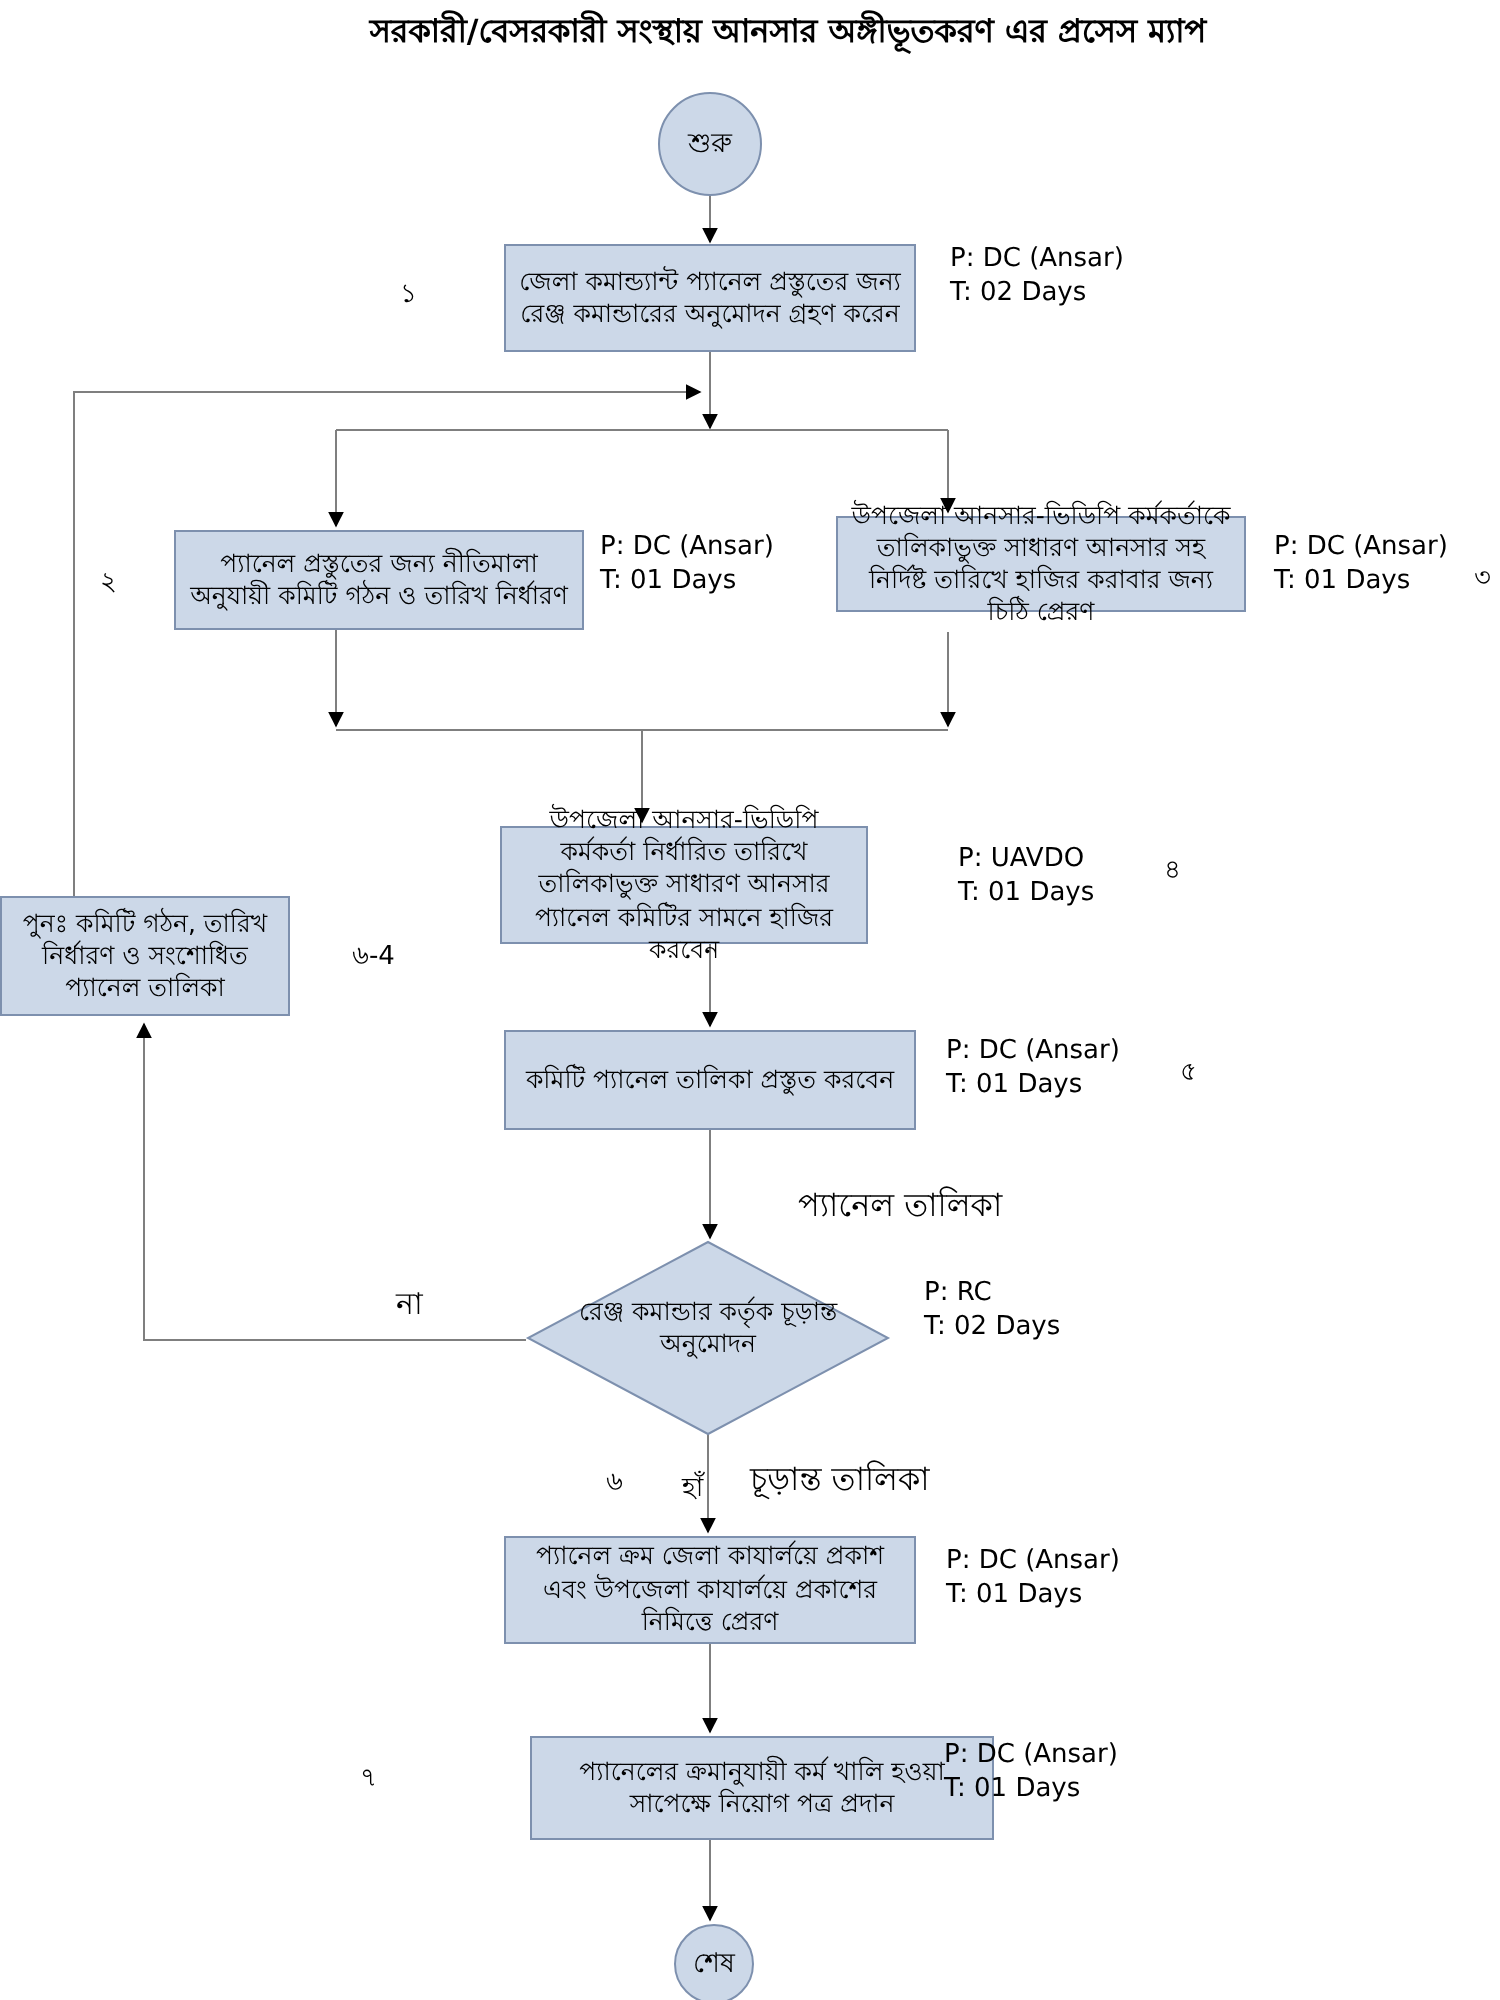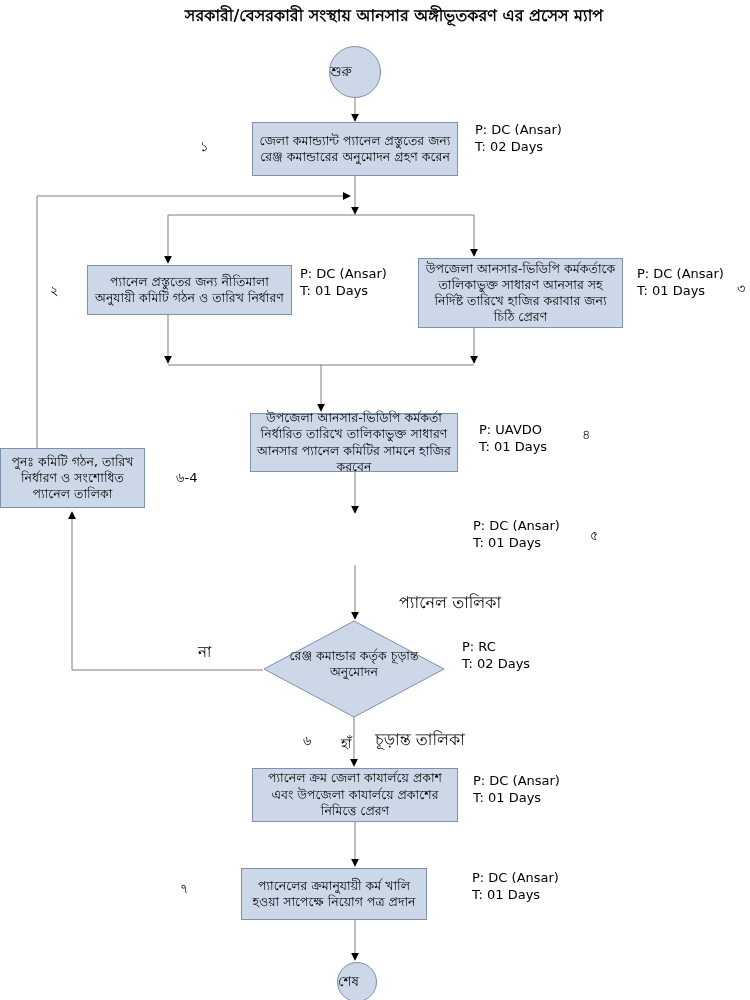--- a/index.html
+++ b/index.html
@@ -21,39 +21,39 @@
   path.conn{stroke:var(--line-color);stroke-width:1;fill:none;}
   polygon.decision-shape{fill:var(--node-fill);stroke:var(--node-border);stroke-width:1;}
   .arrow-fill{fill:var(--arrow-color);}
   .node{
     position:absolute;background:var(--node-fill);border:1px solid var(--node-border);
     display:flex;align-items:center;justify-content:center;text-align:center;
     font-size:12.5px;line-height:1.3;padding:2px 6px;box-sizing:border-box;
   }
   .terminal{
     position:absolute;background:var(--node-fill);border:1px solid var(--node-border);
-    border-radius:50%;display:flex;align-items:center;justify-content:flex-start;
+    border-radius:50%;display:flex;align-items:center;justify-content:center;
     font-size:13.5px;box-sizing:border-box;text-align:center;
   }
   .decision-text{
     position:absolute;left:276px;top:648px;width:156px;text-align:center;
     font-size:12.5px;line-height:1.3;
   }
   .pt{position:absolute;font-size:13px;line-height:1.32;white-space:nowrap;}
   .num{position:absolute;font-size:13px;}
   .flow-label{position:absolute;font-size:16px;}
   .branch-label{position:absolute;font-size:14px;}
 
   #n-step1{left:252px;top:122px;width:206px;height:54px;}
   #n-step2{left:87px;top:265px;width:205px;height:50px;}
-  #n-step3{left:418px;top:258px;width:205px;height:70px;}
-  #n-step4{left:250px;top:413px;width:208px;height:59px;}
+  #n-step3{left:418px;top:258px;width:205px;height:48px;}
+  #n-step4{left:250px;top:413px;width:184px;height:59px;}
   #n-step5{left:252px;top:515px;width:206px;height:50px;}
   #n-step6{left:252px;top:768px;width:206px;height:54px;align-items:flex-end;}
-  #n-step7{left:241px;top:868px;width:186px;height:52px;}
+  #n-step7{left:265px;top:868px;width:232px;height:52px;}
   #n-rework{left:0px;top:448px;width:145px;height:60px;font-size:12.5px;}
   #t-start{left:329px;top:46px;width:52px;height:52px;}
   #t-end{left:337px;top:962px;width:40px;height:40px;}
 
   #pt1{left:475px;top:121px;}
   #pt2{left:300px;top:265px;}
   #pt3{left:637px;top:265px;}
   #pt4{left:479px;top:421px;}
   #pt5{left:473px;top:517px;}
   #ptd{left:462px;top:638px;}
@@ -117,20 +117,23 @@
   </div>
   <div class="node" id="n-step1">
     <span>জেলা কমান্ড্যান্ট প্যানেল প্রস্তুতের জন্য রেঞ্জ কমান্ডারের অনুমোদন গ্রহণ করেন</span>
   </div>
   <div class="node" id="n-step3">
     <span>উপজেলা আনসার-ভিডিপি কর্মকর্তাকে তালিকাভুক্ত সাধারণ আনসার সহ নির্দিষ্ট তারিখে হাজির করাবার জন্য চিঠি প্রেরণ</span>
   </div>
   <div class="node" id="n-step4">
     <span>উপজেলা আনসার-ভিডিপি কর্মকর্তা নির্ধারিত তারিখে তালিকাভুক্ত সাধারণ আনসার প্যানেল কমিটির সামনে হাজির করবেন</span>
   </div>
+  <div class="node" id="n-step5">
+    <span>কমিটি প্যানেল তালিকা প্রস্তুত করবেন</span>
+  </div>
   <div class="decision-text">রেঞ্জ কমান্ডার কর্তৃক চূড়ান্ত অনুমোদন</div>
   <div class="node" id="n-rework">
     <span>পুনঃ  কমিটি গঠন, তারিখ নির্ধারণ ও সংশোধিত প্যানেল তালিকা</span>
   </div>
   <div class="node" id="n-step6">
     <span>প্যানেল ক্রম জেলা কাযার্লয়ে প্রকাশ এবং উপজেলা কাযার্লয়ে প্রকাশের নিমিত্তে প্রেরণ</span>
   </div>
   <div class="node" id="n-step7">
     <span>প্যানেলের ক্রমানুযায়ী কর্ম খালি হওয়া সাপেক্ষে নিয়োগ পত্র প্রদান</span>
   </div>

